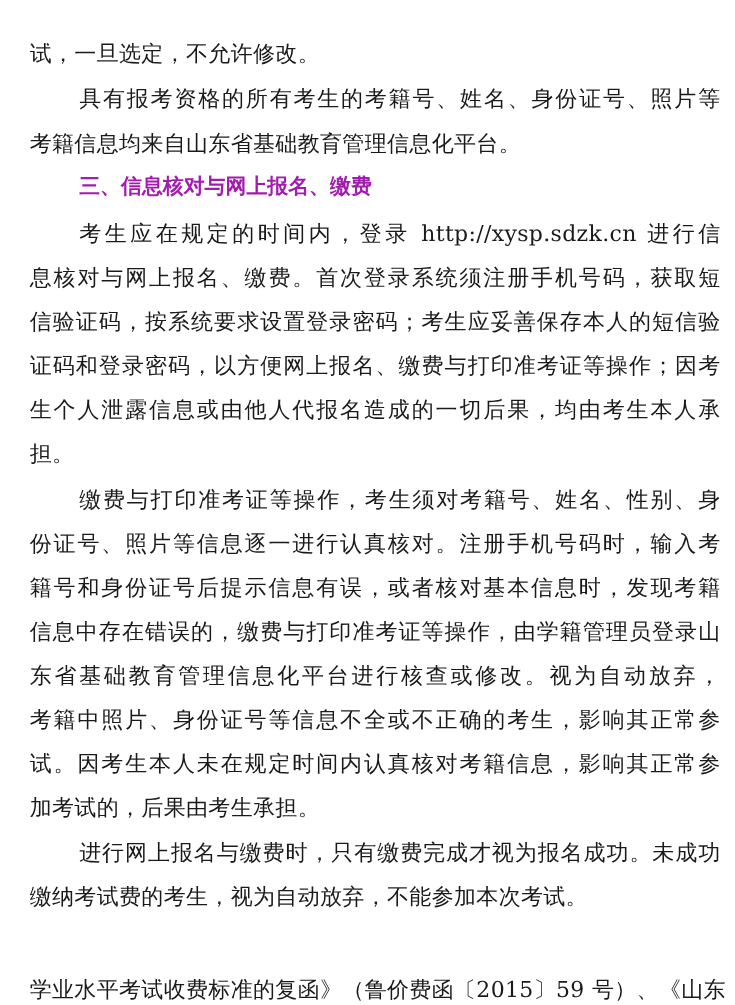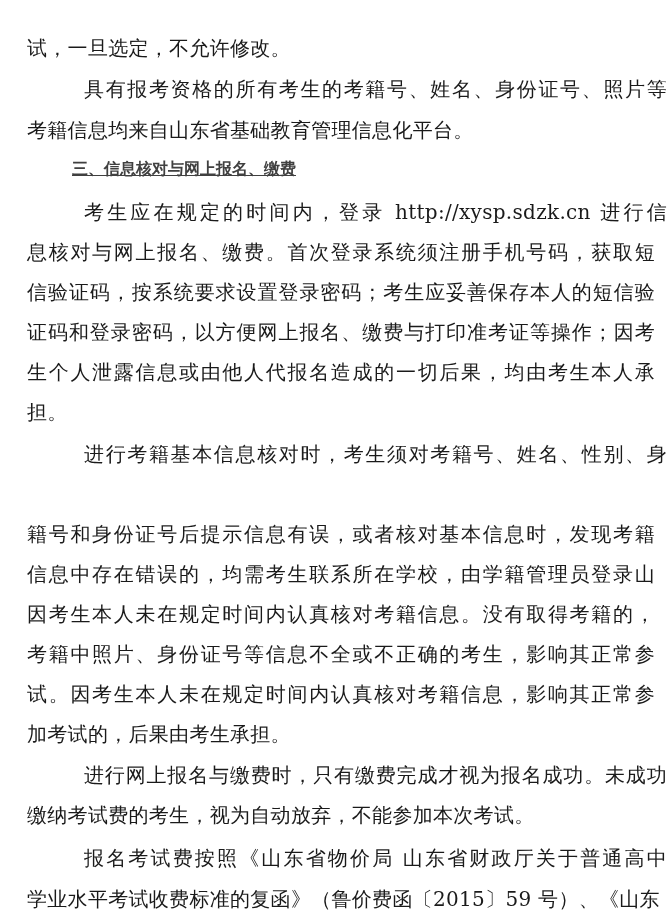--- a/index.html
+++ b/index.html
@@ -7,52 +7,52 @@
     width:668px; height:914px; background:#ffffff; position:relative; overflow:hidden;
     font-family:"DejaVu Serif", "Liberation Serif", serif; color:#1a1a1a;
   }
   .page { position:absolute; left:0; top:12px; width:668px; height:914px; }
   .line {
     position:absolute; left:27px; width:628px; height:30px; line-height:30px;
     font-size:20px; white-space:nowrap; text-align:justify; text-align-last:justify;
     letter-spacing:0.3px;
   }
   .line.last { text-align-last:left; }
-  .line.indent { left:72px; width:583px;margin-left:12px; }
+  .line.indent { left:72px; width:583px; }
   .heading {
     position:absolute; left:72px; height:30px; line-height:30px;
-    font-family:"DejaVu Sans", "Liberation Sans", sans-serif; font-size:16px; font-weight:bold;
-    white-space:nowrap; color:#404040;text-decoration:underline;
+    font-family:"DejaVu Sans", "Liberation Sans", sans-serif; font-size:19px; font-weight:bold;
+    white-space:nowrap; color:#a21caf;
   }
 </style>
 </head>
 <body>
 
 <div class="page">
 
   <div class="line last" style="top:21px">试，一旦选定，不允许修改。</div>
   <div class="line indent" style="top:62px">具有报考资格的所有考生的考籍号、姓名、身份证号、照片等</div>
   <div class="line last" style="top:103px">考籍信息均来自山东省基础教育管理信息化平台。</div>
 
   <div class="heading" style="top:142px">三、信息核对与网上报名、缴费</div>
 
   <div class="line indent" style="top:185px">考生应在规定的时间内，登录 http://xysp.sdzk.cn 进行信</div>
   <div class="line" style="top:225px">息核对与网上报名、缴费。首次登录系统须注册手机号码，获取短</div>
   <div class="line" style="top:305px">证码和登录密码，以方便网上报名、缴费与打印准考证等操作；因考</div>
   <div class="line" style="top:265px">信验证码，按系统要求设置登录密码；考生应妥善保存本人的短信验</div>
   <div class="line" style="top:345px">生个人泄露信息或由他人代报名造成的一切后果，均由考生本人承</div>
   <div class="line last" style="top:385px">担。</div>
 
-  <div class="line indent" style="top:427px">进行考籍基本信息核对时，考生须对考籍号、姓名、性别、身</div>
+  <div class="line indent" style="top:427px">缴费与打印准考证等操作，考生须对考籍号、姓名、性别、身</div>
+  <div class="line" style="top:467px">份证号、照片等信息逐一进行认真核对。注册手机号码时，输入考</div>
   <div class="line" style="top:507px">籍号和身份证号后提示信息有误，或者核对基本信息时，发现考籍</div>
-  <div class="line" style="top:547px">信息中存在错误的，均需考生联系所在学校，由学籍管理员登录山</div>
-  <div class="line" style="top:587px">因考生本人未在规定时间内认真核对考籍信息。没有取得考籍的，</div>
+  <div class="line" style="top:547px">信息中存在错误的，缴费与打印准考证等操作，由学籍管理员登录山</div>
+  <div class="line" style="top:587px">东省基础教育管理信息化平台进行核查或修改。视为自动放弃，</div>
   <div class="line" style="top:627px">考籍中照片、身份证号等信息不全或不正确的考生，影响其正常参</div>
   <div class="line" style="top:667px">试。因考生本人未在规定时间内认真核对考籍信息，影响其正常参</div>
   <div class="line last" style="top:707px">加考试的，后果由考生承担。</div>
 
   <div class="line indent" style="top:748px">进行网上报名与缴费时，只有缴费完成才视为报名成功。未成功</div>
   <div class="line last" style="top:788px">缴纳考试费的考生，视为自动放弃，不能参加本次考试。</div>
 
-  <div class="line indent" style="top:831px">报名考试费按照《山东省物价局 山东省财政厅关于普通高中</div>
   <div class="line" style="top:872px">学业水平考试收费标准的复函》（鲁价费函〔2015〕59 号）、《山东</div>
 
 </div>
 
 </body></html>

